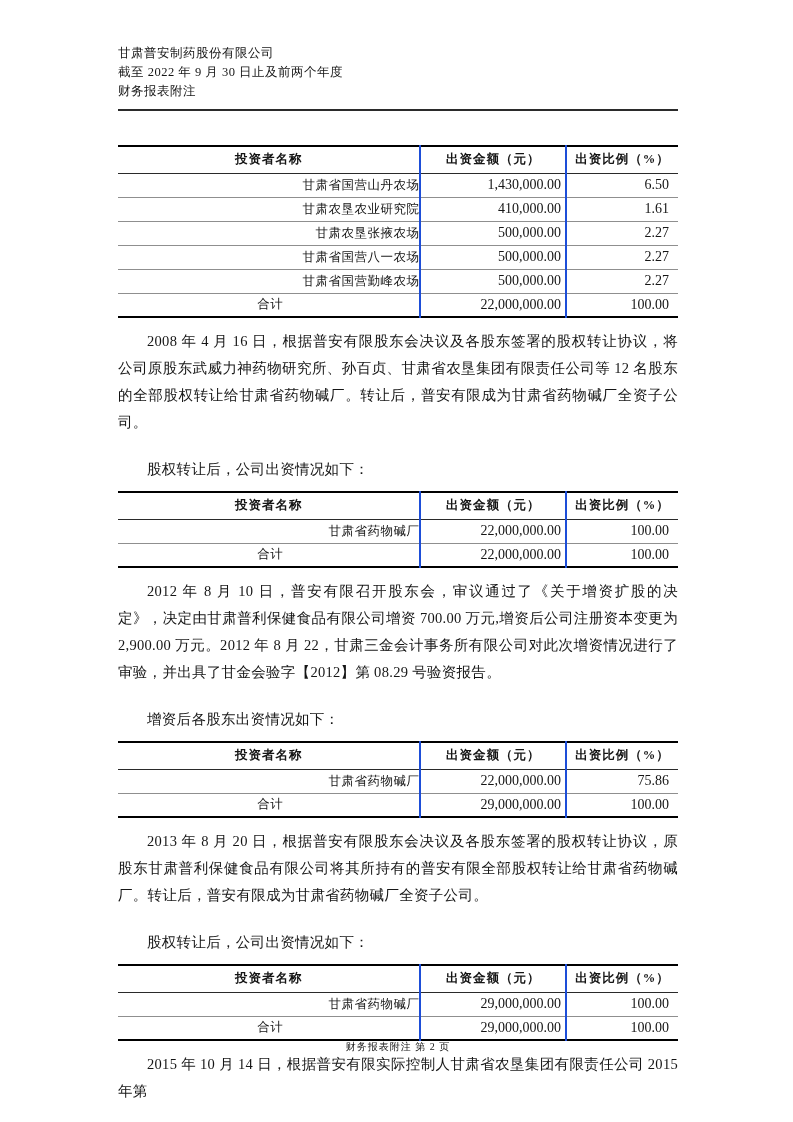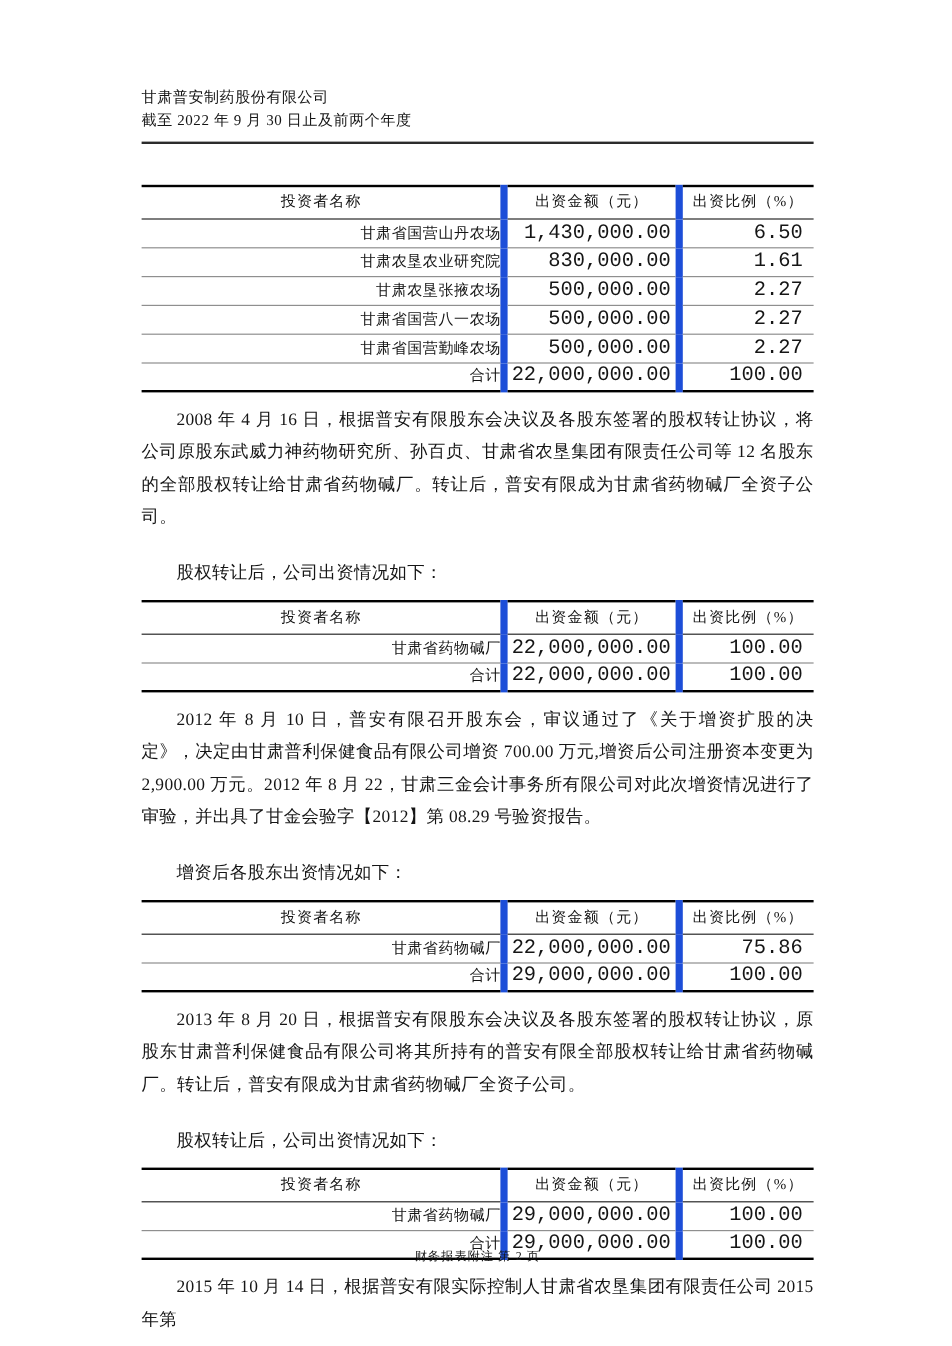--- a/index.html
+++ b/index.html
@@ -5,21 +5,21 @@
   * { box-sizing: border-box; margin: 0; padding: 0; }
   html, body { background: #ffffff; }
   body { font-family: "Liberation Serif", "DejaVu Serif", serif; color: #151515; }
 
   .page {
     position: relative;
     width: 793px;
     height: 1122px;
     background: #ffffff;
     overflow: hidden;
-    padding: 72px 115px 0 118px;
+    padding: 44px 115px 0 118px;
   }
 
   
   .doc-header { font-size: 12.5px; line-height: 19px; letter-spacing: 0.5px; }
   .header-rule {
     margin-top: 8px;
     border-bottom: 2px solid #2b2b2b;
     width: 100%;
   }
 
@@ -38,63 +38,64 @@
   table.fin-table {
     width: 100%;
     border-collapse: collapse;
     table-layout: fixed;
     margin: 8px 0 10px 0;
     border-top: 2.5px solid #000;
     border-bottom: 2.5px solid #000;
     font-size: 12.5px;
   }
   table.fin-table th {
-    font-weight: normal;
+    font-weight: bold;
     text-align: center;
     height: 27px;
     border-bottom: 1.5px solid #2a2a2a;
     letter-spacing: 1px;
   }
   table.fin-table td {
     height: 24px;
     border-bottom: 1px solid #8f8f8f;
   }
   table.fin-table tr:last-child td { border-bottom: none; }
   table.fin-table th + th,
-  table.fin-table td + td { border-left: 6px solid #1d4ed8; }
+  table.fin-table td + td { border-left: 2px solid #1d4ed8; }
 
   td.name { text-align: right; padding-left: 3px; letter-spacing: 0.5px; }
   td.amount, td.pct {
     text-align: right;
-    font-family: Liberation Mono, monospace;
-    font-size: 17px;
+    font-family: Liberation Serif, serif;
+    font-size: 14px;
   }
   td.amount { padding-right: 4px; }
   td.pct { padding-right: 9px; }
-  tr.total td.name { }
+  tr.total td.name { text-align: center; }
 
   
   .page-footer {
     position: absolute;
     top: 1040px;
     left: 118px;
     width: 560px;
     text-align: center;
     font-size: 10px;
     letter-spacing: 1px;
   }
 </style>
 </head>
 <body>
 
 <div class="page">
 
   <div class="doc-header">
     <div>甘肃普安制药股份有限公司</div>
     <div>截至 2022 年 9 月 30 日止及前两个年度</div>
+    <div>财务报表附注</div>
   </div>
   <div class="header-rule"></div>
 
   <div style="height:26px"></div>
 
   <table class="fin-table">
     <colgroup>
         <col style="width:54%">
         <col style="width:26%">
         <col style="width:20%">
@@ -107,21 +108,21 @@
         </tr>
       </thead>
     <tbody>
         <tr>
           <td class="name">甘肃省国营山丹农场</td>
           <td class="amount">1,430,000.00</td>
           <td class="pct">6.50</td>
         </tr>
         <tr>
           <td class="name">甘肃农垦农业研究院</td>
-          <td class="amount">830,000.00</td>
+          <td class="amount">410,000.00</td>
           <td class="pct">1.61</td>
         </tr>
         <tr>
           <td class="name">甘肃农垦张掖农场</td>
           <td class="amount">500,000.00</td>
           <td class="pct">2.27</td>
         </tr>
         <tr>
           <td class="name">甘肃省国营八一农场</td>
           <td class="amount">500,000.00</td>

